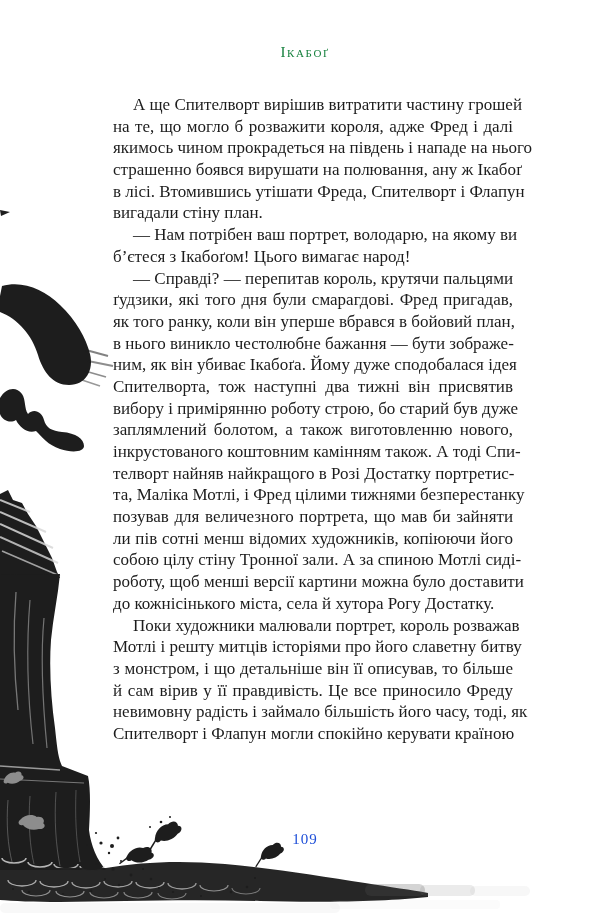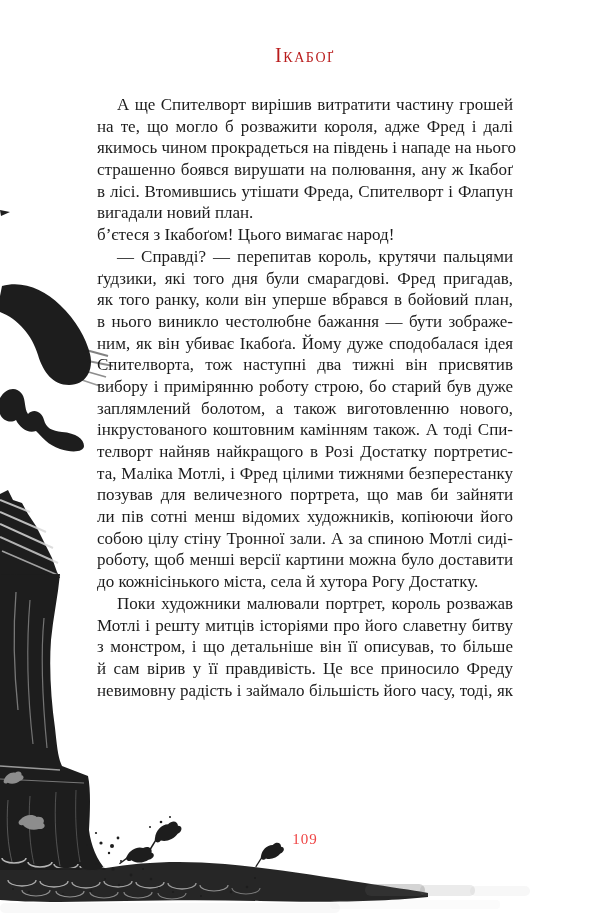--- a/index.html
+++ b/index.html
@@ -4,36 +4,36 @@
 <style>
   html,body{margin:0;padding:0;}
   body{background:#e8e8e8;font-family:"Liberation Serif","DejaVu Serif",serif;}
   .page{
     position:relative;width:600px;height:918px;margin:0 auto;
     background:#ffffff;overflow:hidden;color:#1d1d1d;
   }
   .art{position:absolute;left:0;top:0;z-index:1;}
   .running-header{
     position:absolute;left:97px;top:44px;width:416px;z-index:2;
-    text-align:center;font-size:20px;font-variant:small-caps;
-    letter-spacing:1.6px;color:#b91c1c;
+    text-align:center;font-size:15px;font-variant:small-caps;
+    letter-spacing:1.6px;color:#15803d;
   }
   .text-block{
     position:absolute;left:97px;top:94px;width:416px;z-index:2;
     font-size:17px;color:#1c1c1c;
   }
   .line{
     line-height:21.7px;height:21.7px;white-space:nowrap;
-    text-align:justify;text-align-last:justify;overflow:visible;
+    text-align:justify;text-align-last:justify;overflow:visible;margin-left:16px;
   }
   .line.first{text-indent:20px;}
   .line.last{text-align-last:left;}
   .page-number{
     position:absolute;left:97px;top:831px;width:416px;z-index:2;
-    text-align:center;font-size:15px;letter-spacing:1px;color:#ef4444;
+    text-align:center;font-size:15px;letter-spacing:1px;color:#1d4ed8;
   }
 </style>
 </head>
 <body>
 
 <div class="page">
 
   <svg class="art" width="600" height="918" viewBox="0 0 600 918" aria-hidden="true">
 
     <g>
@@ -163,21 +163,22 @@
   </svg>
 
   <div class="running-header">Ікабоґ</div>
 
   <div class="text-block">
       <div class="line first">А ще Спителворт вирішив витратити частину грошей</div>
       <div class="line">на те, що могло б розважити короля, адже Фред і далі</div>
       <div class="line">якимось чином прокрадеться на південь і нападе на нього</div>
       <div class="line">страшенно боявся вирушати на полювання, ану ж Ікабоґ</div>
       <div class="line">в лісі. Втомившись утішати Фреда, Спителворт і Флапун</div>
-      <div class="line last">вигадали новий план.</div>
+      <div class="line last">вигадали стіну план.</div>
+      <div class="line first">— Нам потрібен ваш портрет, володарю, на якому ви</div>
       <div class="line last">б’єтеся з Ікабоґом! Цього вимагає народ!</div>
       <div class="line first">— Справді? — перепитав король, крутячи пальцями</div>
       <div class="line">ґудзики, які того дня були смарагдові. Фред пригадав,</div>
       <div class="line">як того ранку, коли він уперше вбрався в бойовий план,</div>
       <div class="line">в нього виникло честолюбне бажання — бути зображе-</div>
       <div class="line">ним, як він убиває Ікабоґа. Йому дуже сподобалася ідея</div>
       <div class="line">Спителворта, тож наступні два тижні він присвятив</div>
       <div class="line">вибору і примірянню роботу строю, бо старий був дуже</div>
       <div class="line">заплямлений болотом, а також виготовленню нового,</div>
       <div class="line">інкрустованого коштовним камінням також. А тоді Спи-</div>
@@ -186,16 +187,17 @@
       <div class="line">позував для величезного портрета, що мав би зайняти</div>
       <div class="line">ли пів сотні менш відомих художників, копіюючи його</div>
       <div class="line">собою цілу стіну Тронної зали. А за спиною Мотлі сиді-</div>
       <div class="line">роботу, щоб менші версії картини можна було доставити</div>
       <div class="line last">до кожнісінького міста, села й хутора Рогу Достатку.</div>
       <div class="line first">Поки художники малювали портрет, король розважав</div>
       <div class="line">Мотлі і решту митців історіями про його славетну битву</div>
       <div class="line">з монстром, і що детальніше він її описував, то більше</div>
       <div class="line">й сам вірив у її правдивість. Це все приносило Фреду</div>
       <div class="line">невимовну радість і займало більшість його часу, тоді, як</div>
+      <div class="line last">Спителворт і Флапун могли спокійно керувати країною</div>
     </div>
 
   <div class="page-number">109</div>
 </div>
 
 </body></html>

